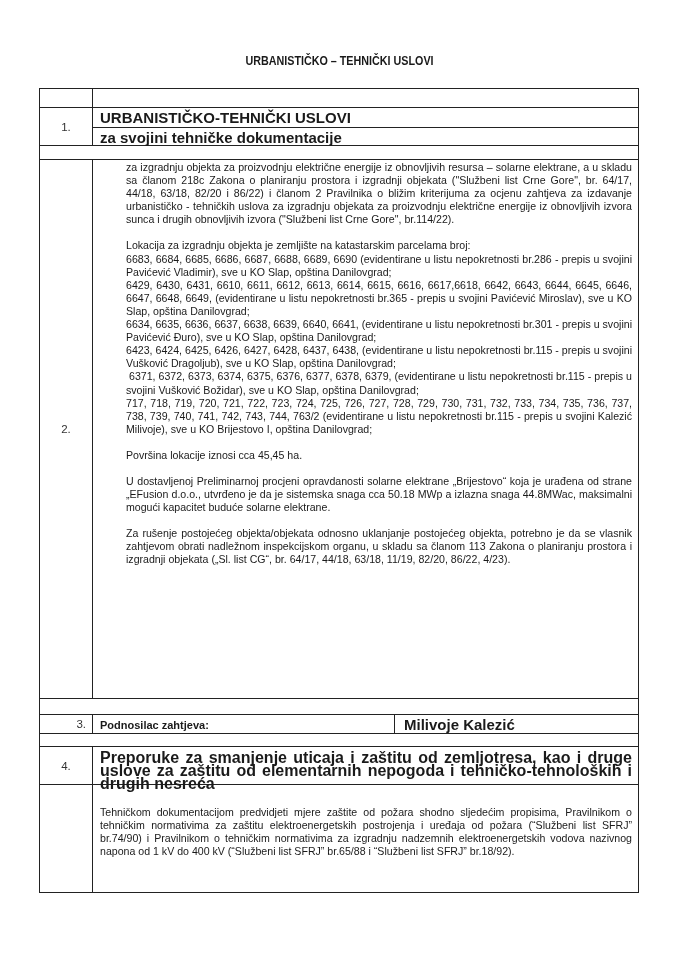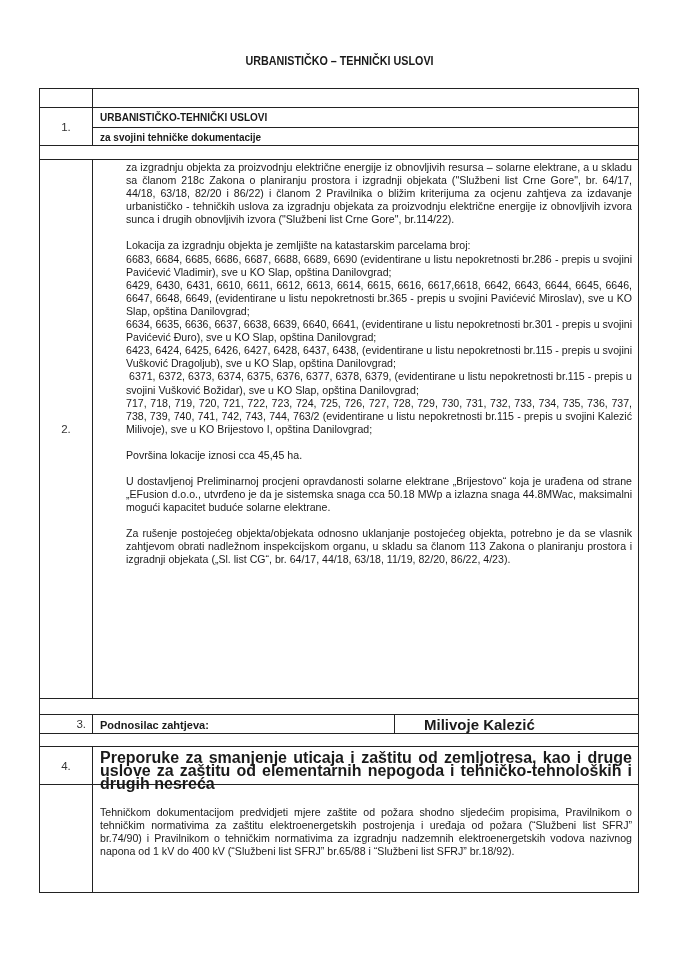--- a/index.html
+++ b/index.html
@@ -19,24 +19,24 @@
     position: absolute; left: 0; top: 0; bottom: 0; width: 52px;
     display: flex; align-items: center; justify-content: center;
     font-size: 11.5px; color: #333;
   }
   .content { margin-left: 52px; border-left: 1.2px solid #222; box-sizing: border-box; min-height: 100%; }
   .full { height: 100%; }
   .t { font-size: 10.6px; line-height: 13.1px; text-align: justify; transform-origin: left top; }
   .b { font-weight: bold; }
   .pad { padding: 0 6px 0 7px; }
   .split-line { border-bottom: 1.2px solid #222; }
-  .sub { height: 19px; display: flex; align-items: center; padding-left: 7px; font-size: 10px; font-weight: bold; }
+  .sub { height: 19px; display: flex; align-items: center; padding-left: 7px; font-size: 15px; font-weight: bold; }
   p.para { margin: 0; }
   .gap { height: 13px; }
-  .r3 { display: flex; height: 19px; gap: 20px; }
+  .r3 { display: flex; height: 19px; }
   .r3 .label { flex: 0 0 302px; border-right: 1.2px solid #222; display: flex; align-items: center; padding-left: 7px; font-size: 11px; font-weight: bold; box-sizing: border-box; }
   .r3 .value { flex: 1; display: flex; align-items: center; padding-left: 9px; font-size: 15px; font-weight: bold; }
 </style>
 </head>
 <body>
 
 <div class="doc-title">URBANISTIČKO – TEHNIČKI USLOVI</div>
 
 <div class="tbl">
 

